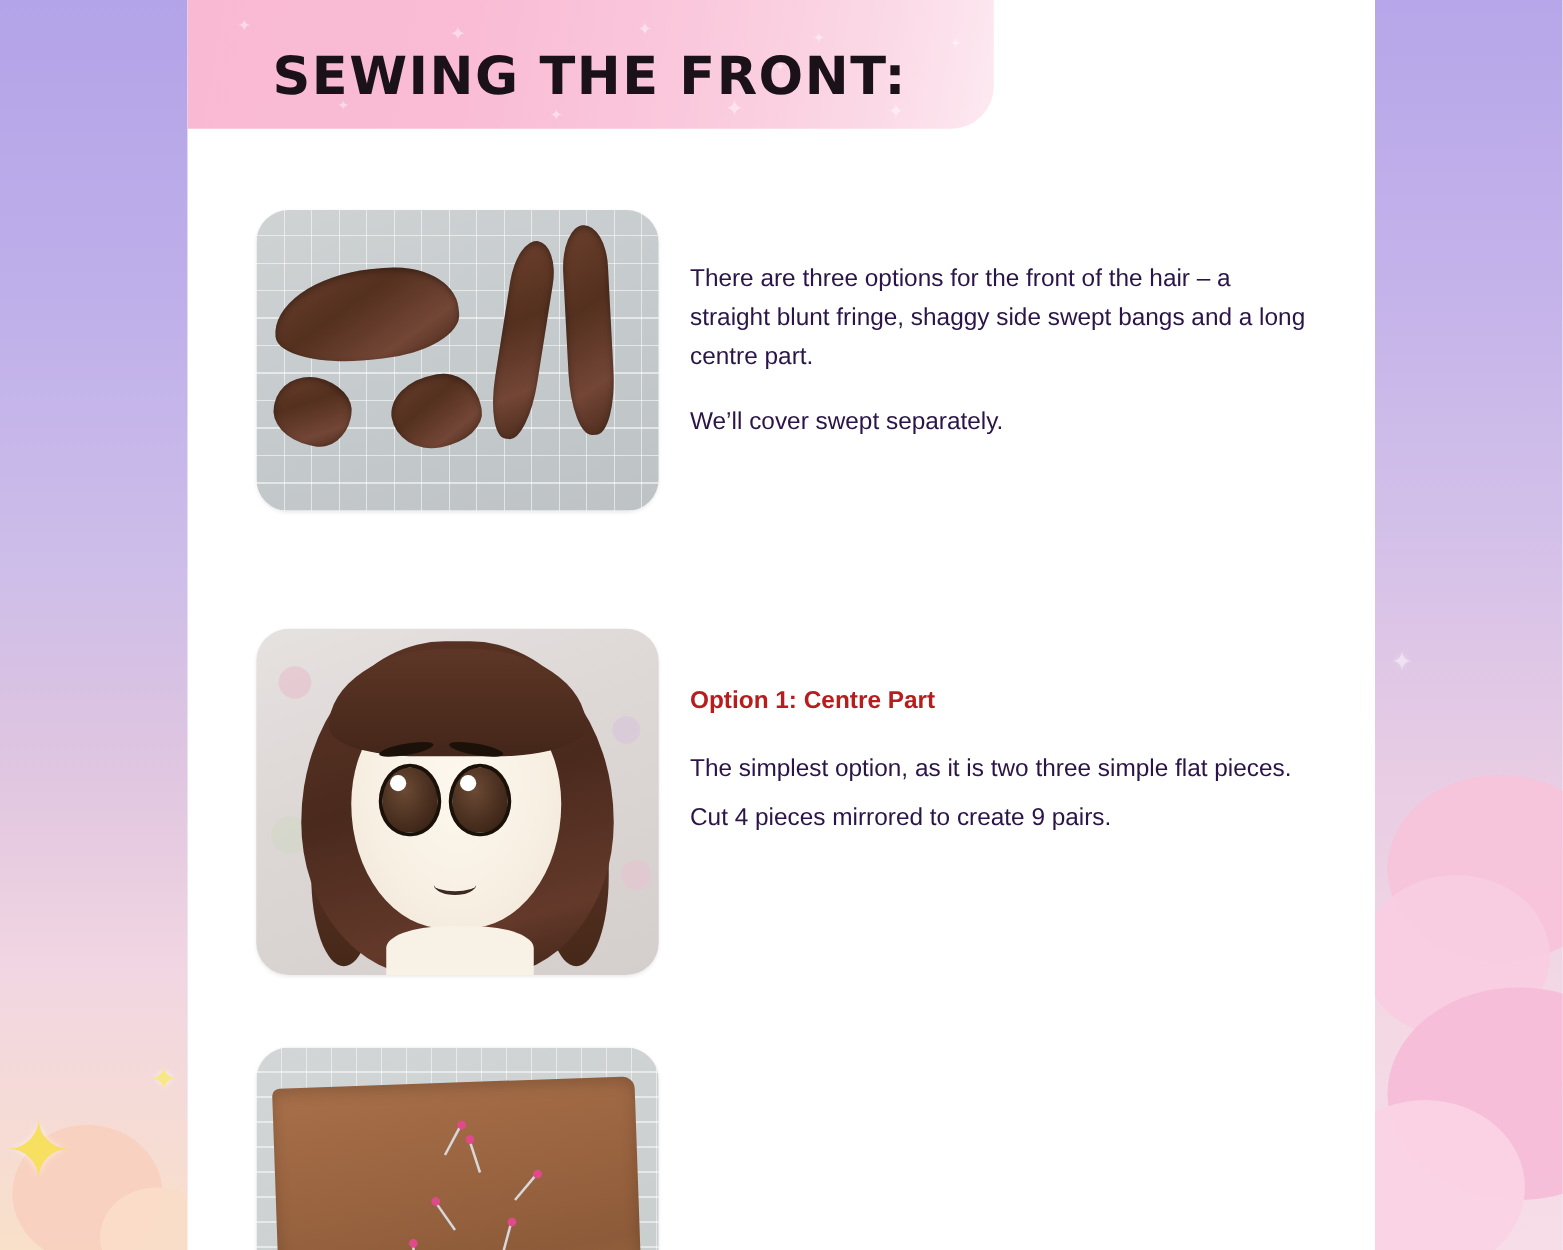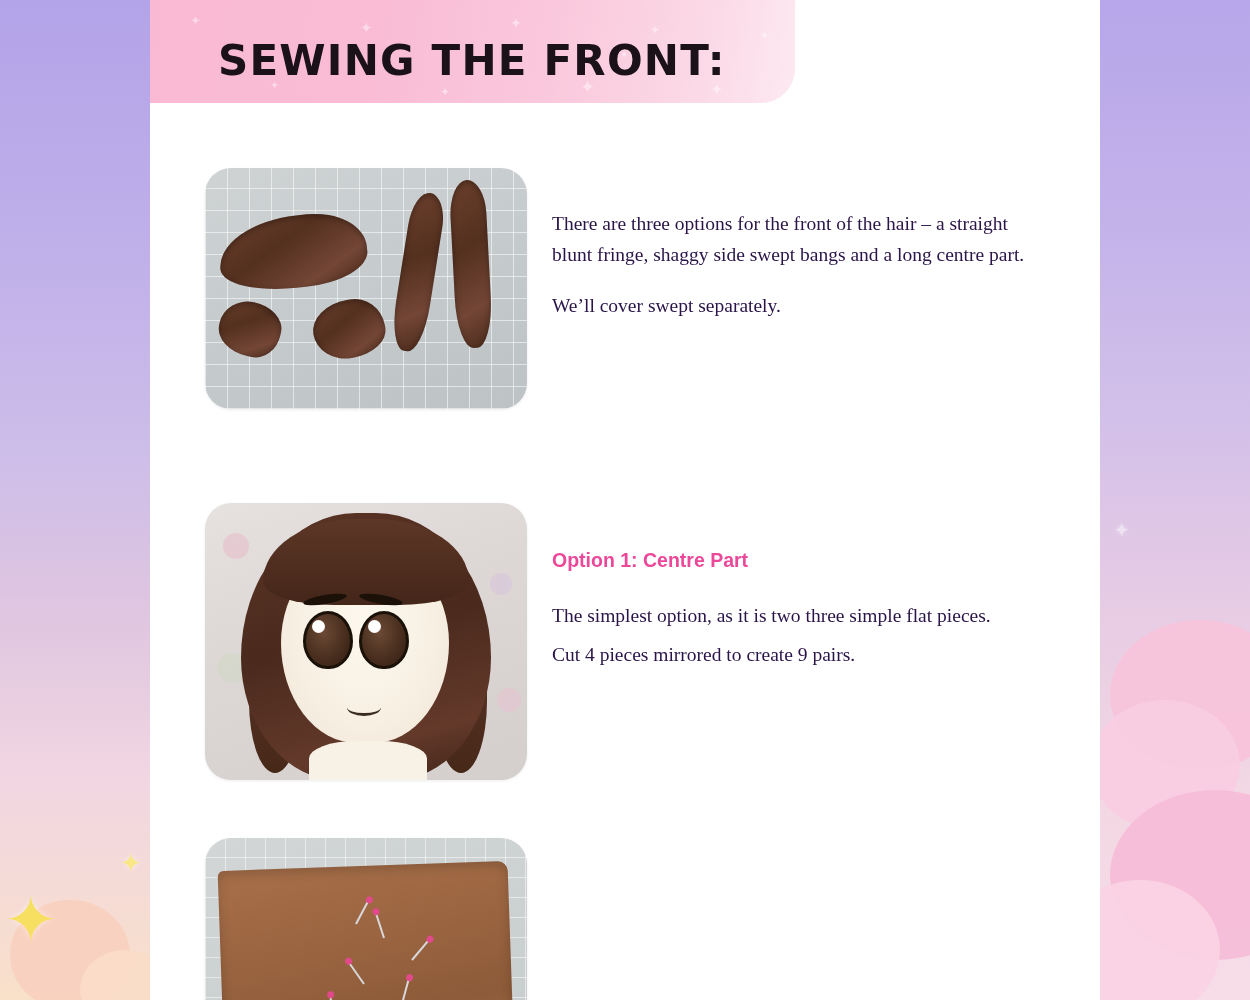--- a/index.html
+++ b/index.html
@@ -276,25 +276,25 @@
     background: #e04a8a;
   }
 
   
   .text-block {
     position: absolute;
     color: #2a1448;
     font-size: 19.5px;
     line-height: 1.6;
   }
-  .text-block p { margin: 0 0 20px 0; font-family: Liberation Serif, serif; }
+  .text-block p { margin: 0 0 20px 0; }
   .text-block p:last-child { margin-bottom: 0; }
   .text-block .heading {
     font-weight: 700;
-    color: #ec4899;
+    color: #b91c1c;
     font-size: 19.5px;
     margin-bottom: 24px;
   }
   .text-block .tight { margin-bottom: 8px; }
 
   .text-1 { left: 402px; top: 208px; width: 500px; }
   .text-2 { left: 402px; top: 545px; width: 500px; }
   .text-3 { left: 402px; top: 935px; width: 500px; }
 </style>
 </head>

